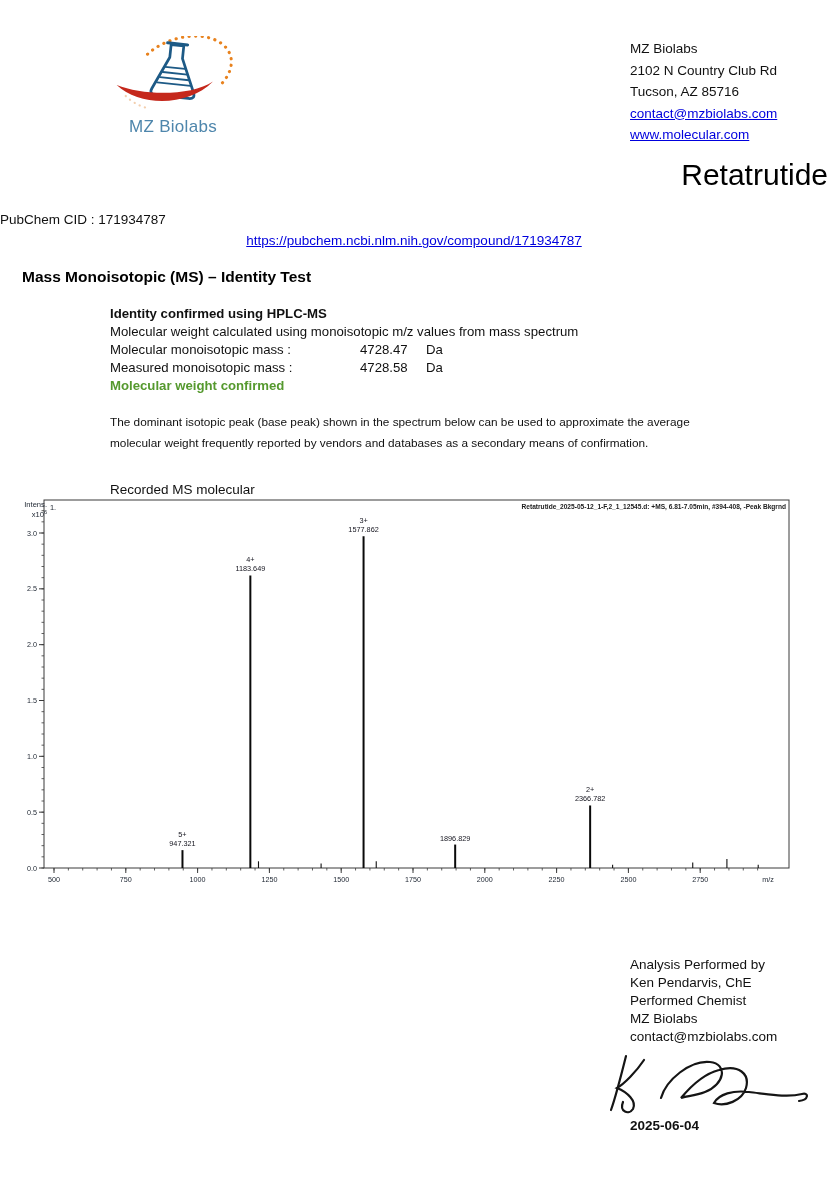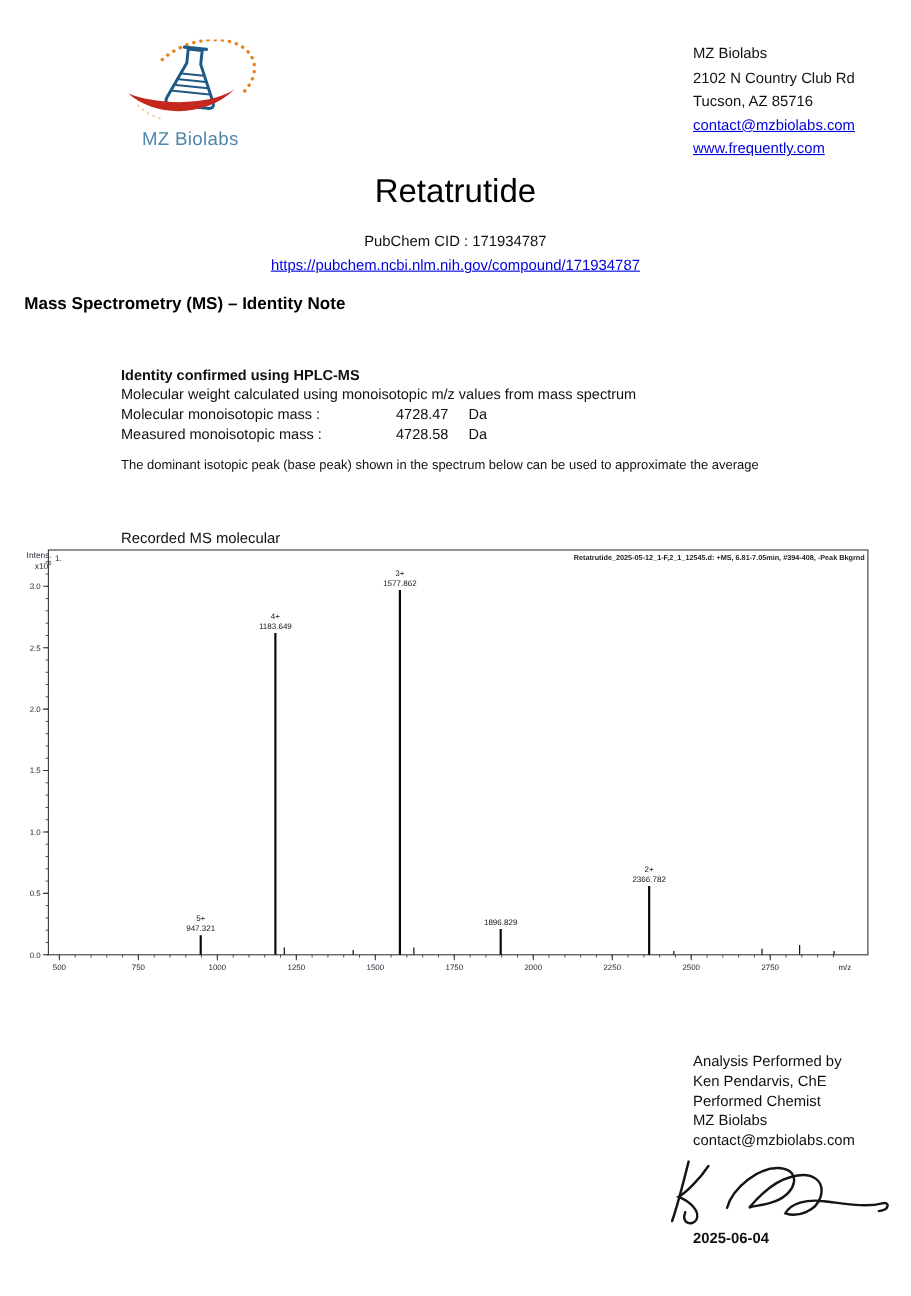--- a/index.html
+++ b/index.html
@@ -7,28 +7,28 @@
         font-family:"Liberation Sans",sans-serif;color:#111;}
 
   
   .logo{position:absolute;left:98px;top:36px;width:150px;text-align:center;}
   .logo svg{width:120px;height:80px;display:block;margin:0 auto;}
   .logo-text{font-size:17px;color:#4e86ac;margin-top:1px;letter-spacing:.3px;}
   .addr{position:absolute;left:630px;top:38px;font-size:13.5px;line-height:21.5px;}
   .addr .link{color:#0000dd;text-decoration:underline;cursor:pointer;display:inline-block;}
 
   
-  .doc-title{position:absolute;left:0;top:158px;width:100%;text-align:center;font-size:30px;color:#000;}
-  .cid-line{position:absolute;left:0;top:212px;width:100%;text-align:center;font-size:13.5px;}
+  .doc-title{position:absolute;left:0;top:158px;width:100%;text-align:right;font-size:30px;color:#000;}
+  .cid-line{position:absolute;left:0;top:212px;width:100%;font-size:13.5px;}
   .cid-link-line{position:absolute;left:0;top:233px;width:100%;text-align:center;font-size:13.5px;}
   .cid-link-line .link{color:#0000dd;text-decoration:underline;cursor:pointer;}
 
   
   .ms-heading{position:absolute;left:22px;top:268px;font-size:15.5px;font-weight:bold;color:#000;}
-  .detail{position:absolute;left:110px;top:305px;font-size:13.2px;line-height:18px;margin-top:27px;}
+  .detail{position:absolute;left:110px;top:305px;font-size:13.2px;line-height:18px;}
   .detail .bold{font-weight:bold;}
   .mass-row{display:grid;grid-template-columns:250px 66px auto;}
   .confirmed{color:#55992e;font-weight:bold;}
   .note{position:absolute;left:110px;top:412px;font-size:11.8px;line-height:21px;}
   .spec-caption{position:absolute;left:110px;top:482px;font-size:13.5px;}
 
   
   .watermark{position:absolute;left:20px;top:574px;z-index:0;white-space:nowrap;
              font-weight:bold;font-size:172px;line-height:1;letter-spacing:-5px;
              color:#e4e4e4;user-select:none;}
@@ -65,46 +65,48 @@
       <path d="M4,52 C30,76 82,76 110,48 C86,64 34,64 4,52 Z" fill="#c5281c"></path>
     </svg>
     <div class="logo-text">MZ Biolabs</div>
   </div>
 
   <div class="addr">
     <div>MZ Biolabs</div>
     <div>2102 N Country Club Rd</div>
     <div>Tucson, AZ 85716</div>
     <div><a class="link">contact@mzbiolabs.com</a></div>
-    <div><a class="link">www.frequently.com</a></div>
+    <div><a class="link">www.molecular.com</a></div>
   </div>
 
   <div class="doc-title">Retatrutide</div>
   <div class="cid-line">PubChem CID : 171934787</div>
   <div class="cid-link-line"><a class="link">https://pubchem.ncbi.nlm.nih.gov/compound/171934787</a></div>
 
-  <div class="ms-heading">Mass Spectrometry (MS) – Identity Note</div>
+  <div class="ms-heading">Mass Monoisotopic (MS) – Identity Test</div>
 
   <div class="detail">
     <div class="bold">Identity confirmed using HPLC-MS</div>
     <div>Molecular weight calculated using monoisotopic m/z values from mass spectrum</div>
     <div class="mass-row">
       <span>Molecular monoisotopic mass :</span>
       <span>4728.47</span>
       <span>Da</span>
     </div>
     <div class="mass-row">
       <span>Measured monoisotopic mass :</span>
       <span>4728.58</span>
       <span>Da</span>
     </div>
+    <div class="confirmed">Molecular weight confirmed</div>
   </div>
 
   <div class="note">
     <div>The dominant isotopic peak (base peak) shown in the spectrum below can be used to approximate the average</div>
+    <div>molecular weight frequently reported by vendors and databases as a secondary means of confirmation.</div>
   </div>
 
   <div class="spec-caption">Recorded MS molecular</div>
 
 
   <svg class="spectrum" width="828" height="400" viewBox="0 0 828 400">
       <rect x="44" y="5" width="745" height="368" fill="none" stroke="#3a3a3a" stroke-width="1"></rect>
       <line x1="54" y1="373" x2="54" y2="375.5" stroke="#3a3a3a" stroke-width="0.8"></line>
       <line x1="68.36" y1="373" x2="68.36" y2="375.5" stroke="#3a3a3a" stroke-width="0.8"></line>
       <line x1="82.72" y1="373" x2="82.72" y2="375.5" stroke="#3a3a3a" stroke-width="0.8"></line>

